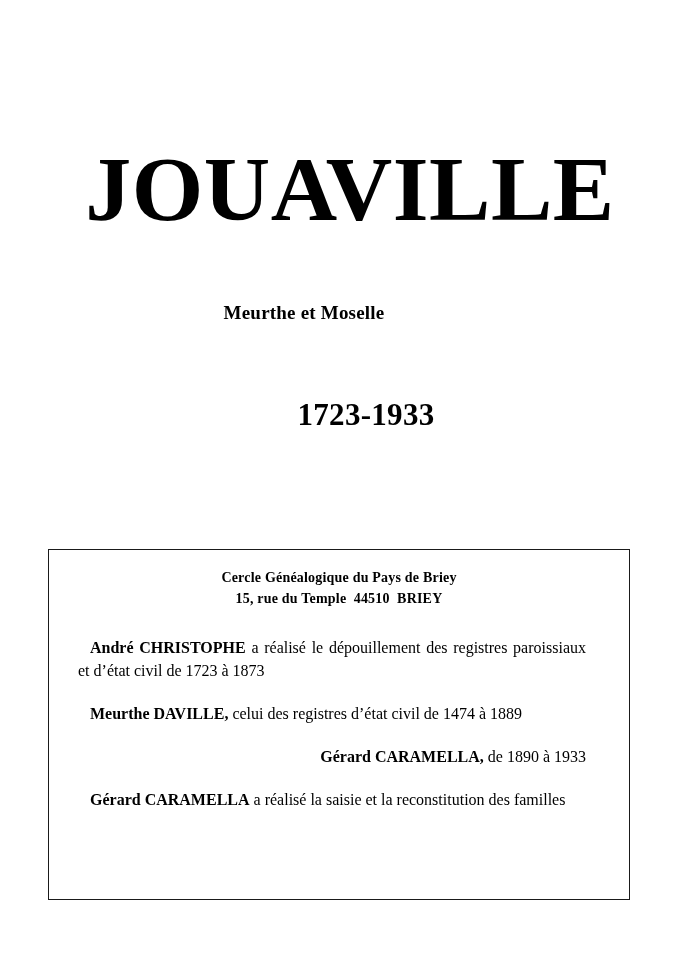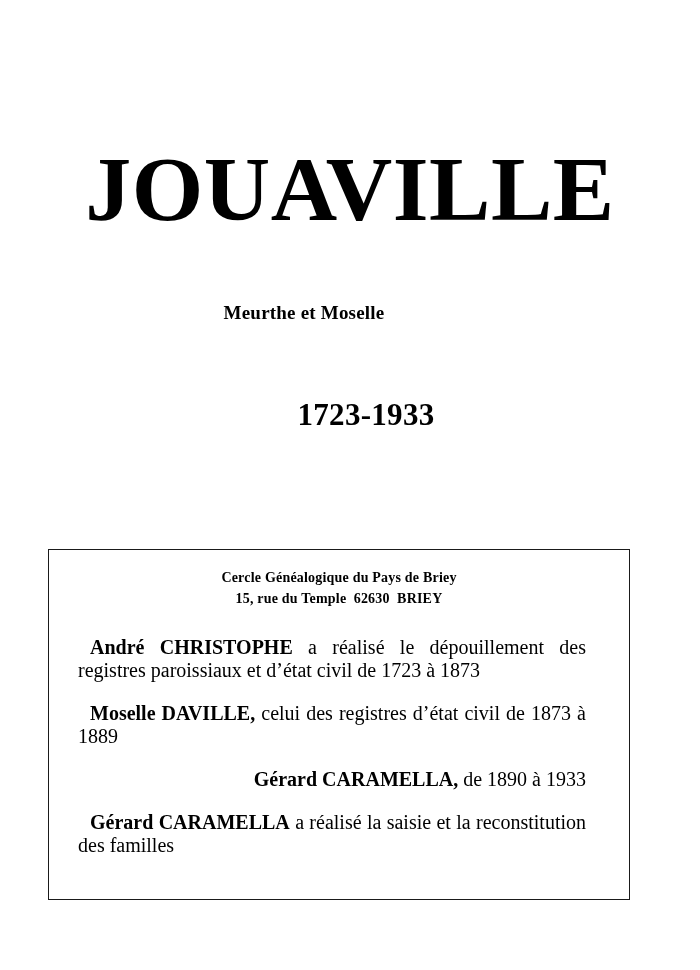--- a/index.html
+++ b/index.html
@@ -97,21 +97,21 @@
     white-space: pre;
   }
 
   .credits-body {
     margin-top: 27px;
     padding-left: 29px;
     padding-right: 43px;
   }
 
   .credit-entry {
-    font-size: 20px;
+    font-size: 16px;
     line-height: 23px;
     text-align: justify;
     text-indent: 12px;
     margin-bottom: 20px;
   }
 
   .credit-entry:last-child {
     margin-bottom: 16px;
   }
 
@@ -136,30 +136,30 @@
 
   <div class="region-name">Meurthe et Moselle</div>
 
 
   <div class="date-range">1723-1933</div>
 
   <div class="credits-box">
 
     <div class="org-block">
       <div class="org-line">Cercle Généalogique du Pays de Briey</div>
-      <div class="org-line">15, rue du Temple  62630  BRIEY</div>
+      <div class="org-line">15, rue du Temple  44510  BRIEY</div>
     </div>
 
     <div class="credits-body">
       <p class="credit-entry">
         <span class="person">André CHRISTOPHE</span><span class="credit-text"> a réalisé le dépouillement des registres paroissiaux et d’état civil de 1723 à 1873</span>
       </p>
 
       <p class="credit-entry">
-        <span class="person">Moselle DAVILLE,</span><span class="credit-text"> celui des registres d’état civil de 1873 à 1889</span>
+        <span class="person">Meurthe DAVILLE,</span><span class="credit-text"> celui des registres d’état civil de 1474 à 1889</span>
       </p>
 
       <p class="credit-entry no-justify">
         <span class="person">Gérard CARAMELLA,</span><span class="credit-text"> de 1890 à 1933</span>
       </p>
 
       <p class="credit-entry">
         <span class="person">Gérard CARAMELLA</span><span class="credit-text"> a réalisé la saisie et la reconstitution des familles</span>
       </p>
     </div>

